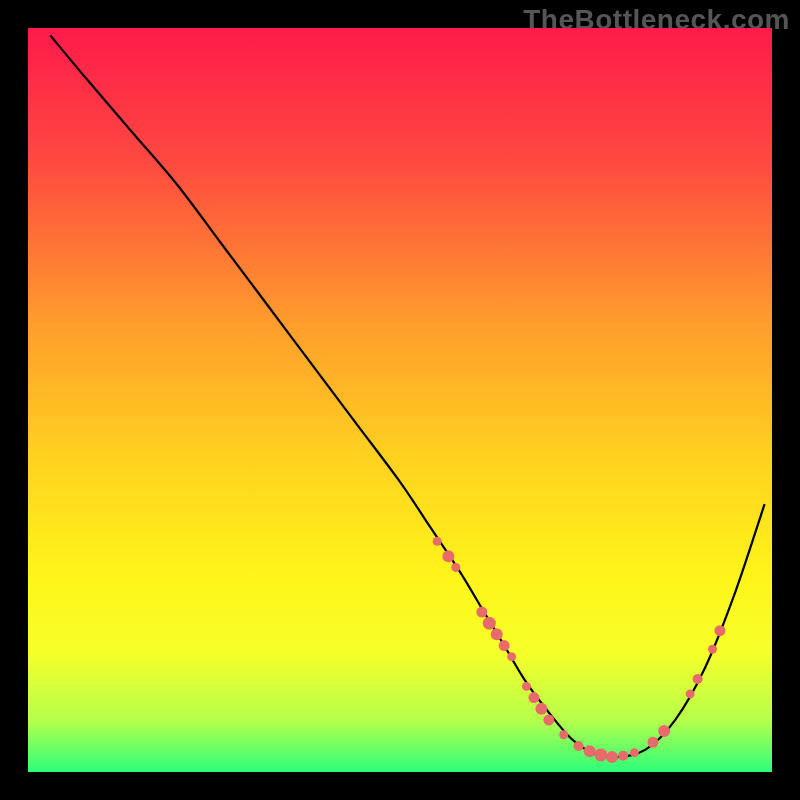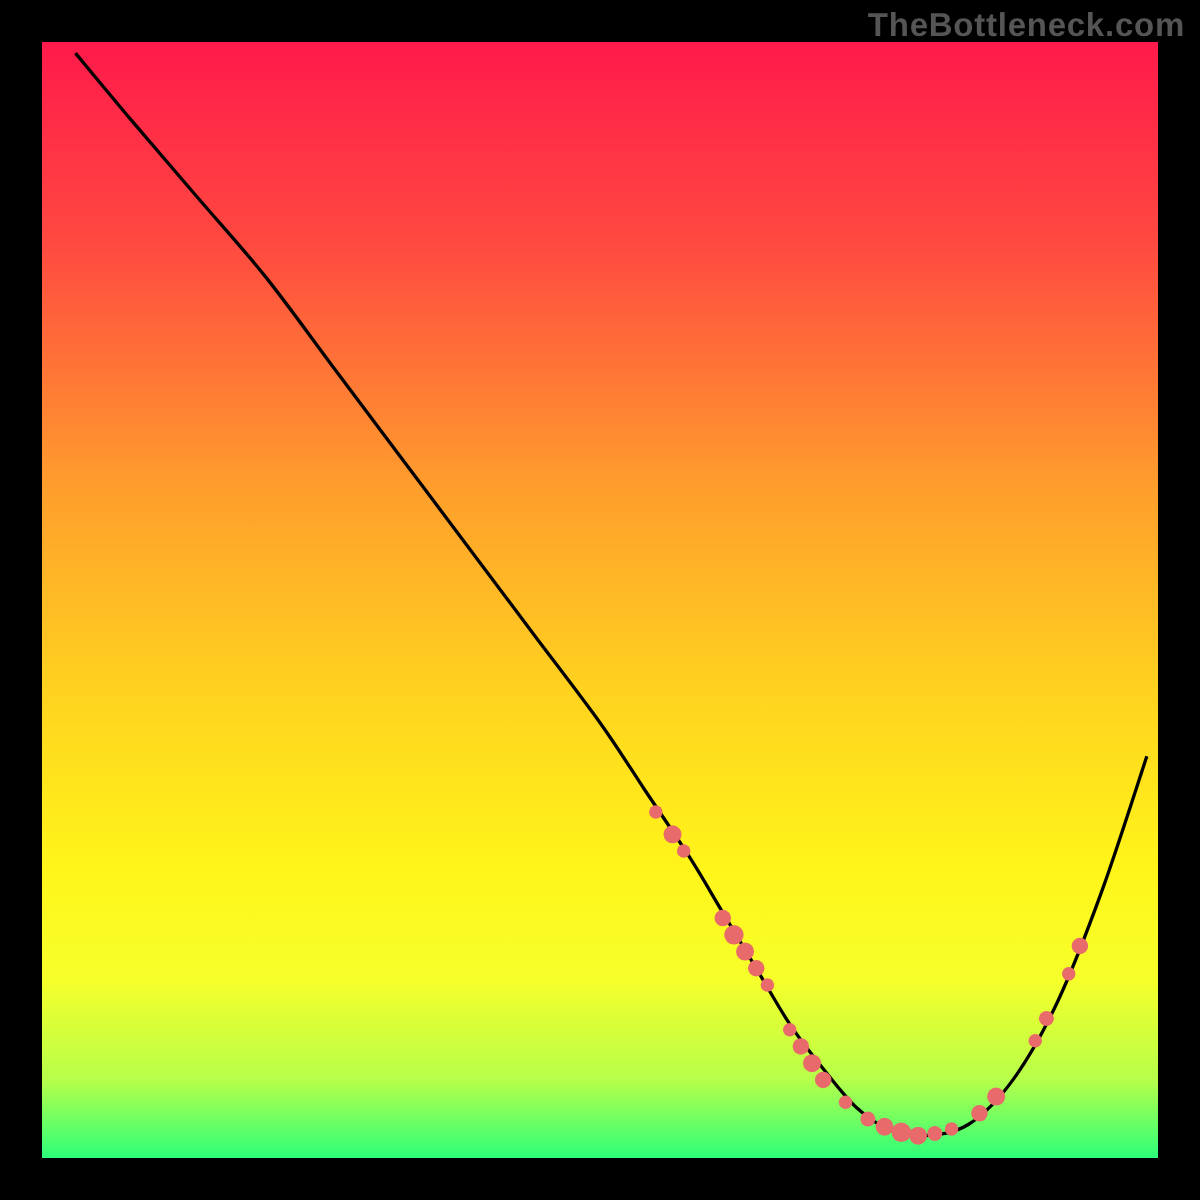--- a/index.html
+++ b/index.html
@@ -15,21 +15,21 @@
     position: relative;
     width: 800px;
     height: 800px;
     background: #000;
   }
   .watermark {
     position: absolute;
     top: 4px;
     right: 10px;
     color: #555;
-    font-size: 22px;
+    font-size: 28px;
     font-weight: bold;
     letter-spacing: 0.5px;
     user-select: none;
   }
   .plot {
     position: absolute;
     left: 28px;
     top: 28px;
     width: 744px;
     height: 744px;

